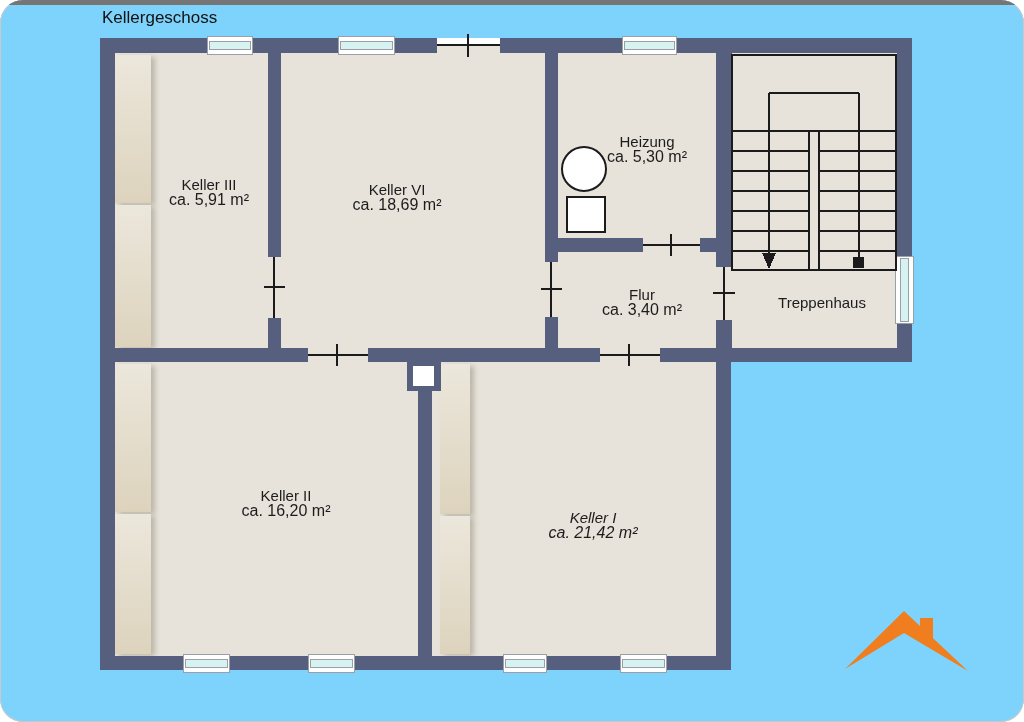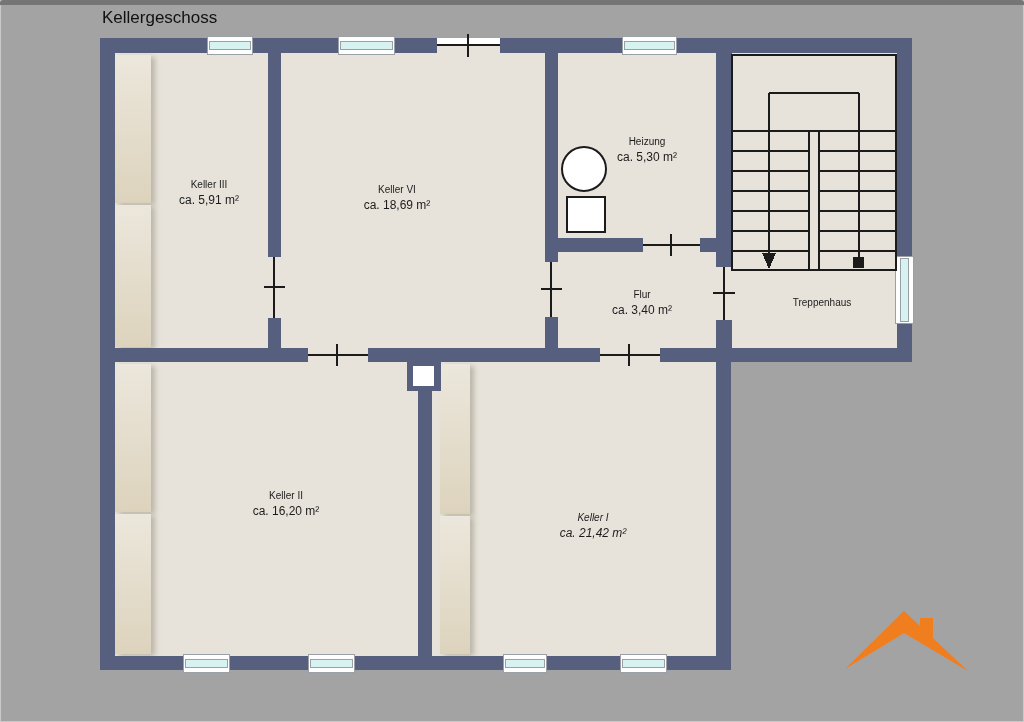--- a/index.html
+++ b/index.html
@@ -1,39 +1,40 @@
 <!DOCTYPE html>
 <html><head>
 <meta charset="utf-8">
 <style>
   html,body{margin:0;padding:0;background:#fff;}
   #canvas{
-    position:relative;width:1024px;height:722px;background:#a3a3a3;
+    position:relative;width:1024px;height:722px;background:#7dd3fc;
     font-family:"Liberation Sans", sans-serif;overflow:hidden;
     box-shadow:inset 0 0 0 1px #c9c9c9;
+    border-radius:23px;
   }
   #topbar{position:absolute;left:0;top:0;width:1024px;height:5px;background:#757575;border-radius:3px 3px 0 0;}
   .floor{position:absolute;background:#e7e3da;}
   .wall{position:absolute;background:#565f7d;}
   .strip{position:absolute;background:linear-gradient(to bottom,#ece7dc,#ddd3bd);box-shadow:4px 2px 5px rgba(110,100,80,.35);}
   .chimney-core{position:absolute;background:#ffffff;}
   .opening{position:absolute;background:#e7e3da;}
   .opening.ext{background:linear-gradient(to bottom,#ffffff 0 46%,#e7e3da 46% 100%);}
   .oline-h{position:absolute;left:0;right:0;height:2px;background:#1b1b1b;}
   .oline-v{position:absolute;top:0;bottom:0;width:2px;background:#1b1b1b;}
   .otick-v{position:absolute;width:2px;background:#1b1b1b;}
   .otick-h{position:absolute;height:2px;background:#1b1b1b;}
   .win{position:absolute;background:#ffffff;border:1px solid #9aa0a6;box-sizing:border-box;}
   .win .glass{position:absolute;background:#d7f3f1;border:1px solid #9aa0a6;}
   .win.h .glass{left:1px;right:1px;top:4px;bottom:4px;}
   .win.v .glass{top:1px;bottom:1px;left:4px;right:4px;}
   .symbol{position:absolute;background:#fff;border:2px solid #1b1b1b;box-sizing:border-box;}
   .lbl{position:absolute;transform:translateX(-50%);text-align:center;color:#1c1c1c;white-space:nowrap;}
-  .lbl .nm{display:block;font-size:10px;line-height:17px;}
-  .lbl .ar{display:block;font-size:12px;line-height:14px;}
+  .lbl .nm{display:block;font-size:15px;line-height:17px;}
+  .lbl .ar{display:block;font-size:16px;line-height:14px;}
   #title{position:absolute;left:102px;top:8px;font-size:17px;color:#111;}
   svg{position:absolute;}
 </style>
 </head>
 <body>
 
 <div id="canvas">
 
   <div id="title">Kellergeschoss</div>
 

